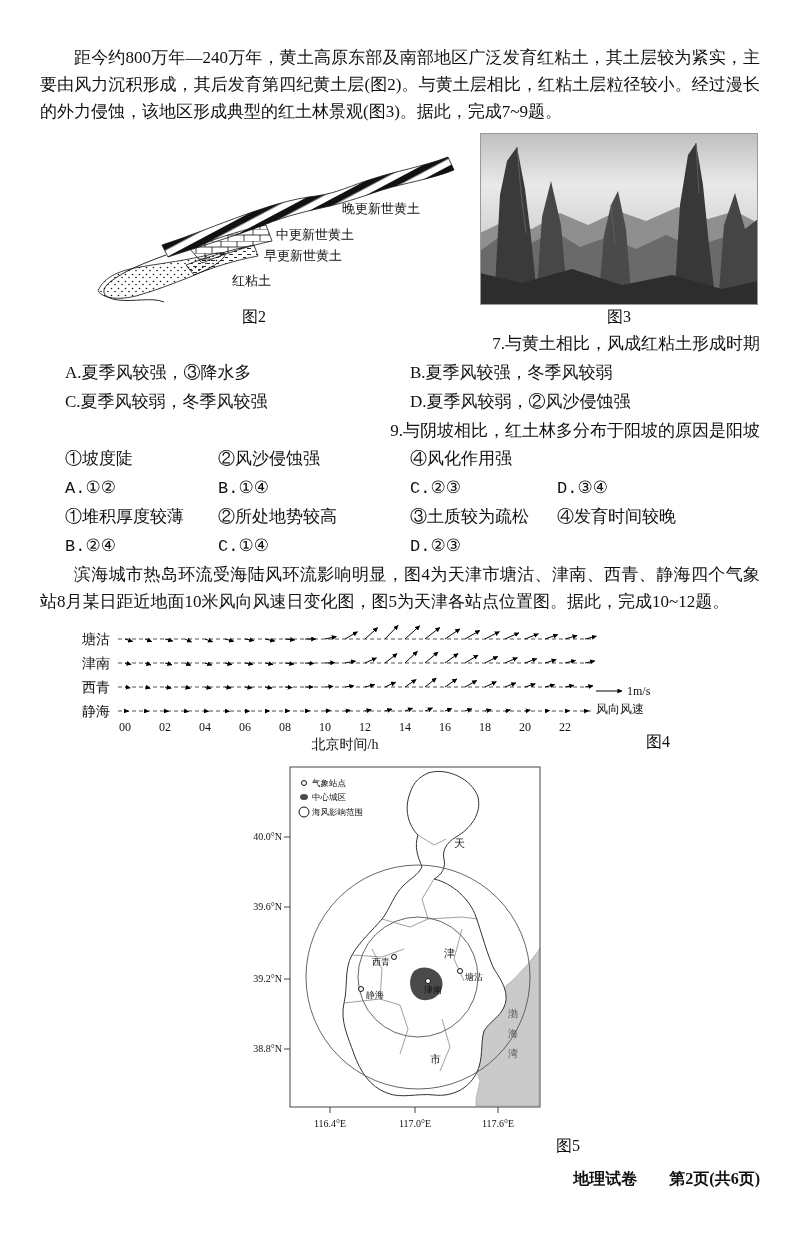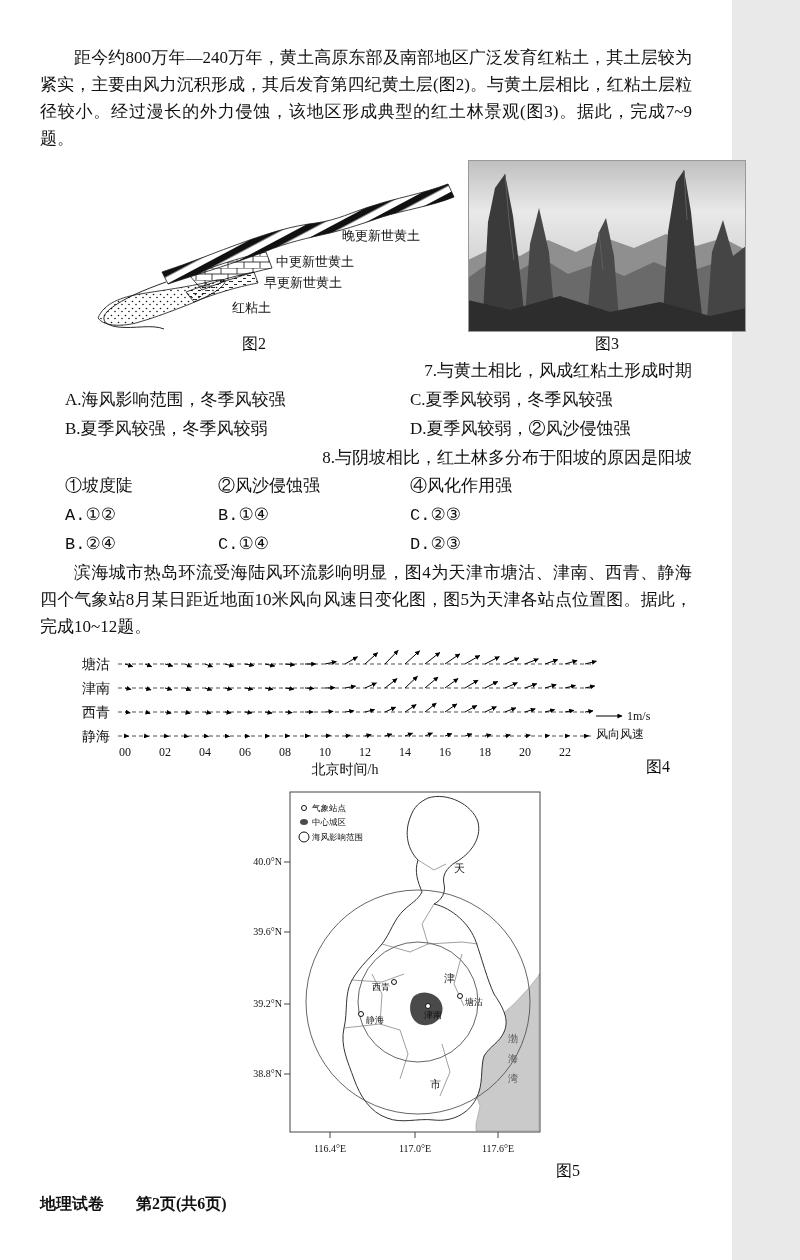--- a/index.html
+++ b/index.html
@@ -1,27 +1,27 @@
 <!DOCTYPE html>
 <html><head>
 <meta charset="utf-8">
 <style>
   html,body{margin:0;padding:0;background:#e9e9e9;}
   body{width:800px;height:1260px;overflow:hidden;font-family:"Liberation Serif","DejaVu Serif",serif;color:#111;}
-  .sheet{width:732px;height:1260px;background:#ffffff;box-sizing:border-box;padding:44px 40px 4px 40px;}
+  .sheet{width:800px;height:1260px;background:#ffffff;box-sizing:border-box;padding:44px 40px 4px 40px;}
   p.para{font-size:17px;line-height:27px;text-align:justify;margin:0;text-indent:2em;}
-  .figrow{display:flex;gap:0;margin-top:8px;}
+  .figrow{display:flex;gap:12px;margin-top:8px;}
   .figcol{display:flex;flex-direction:column;align-items:center;}
   .figcap{font-size:16px;text-align:left;height:24px;line-height:24px;}
   .q{font-size:17px;line-height:29px;margin:0;padding-left:20px;text-align:right;}
   .opts2{display:grid;grid-template-columns:345px 1fr;padding-left:25px;font-size:17px;line-height:29px;}
   .opts4{display:grid;grid-template-columns:153px 192px 147px 1fr;padding-left:25px;font-size:17px;line-height:29px;font-family:Liberation Mono, monospace;}
   .fig4wrap{margin-top:6px;}
   .fig5wrap{margin-left:192px;margin-top:2px;}
-  .footer{text-align:left;font-weight:bold;font-size:16px;margin-top:8px;}
+  .footer{text-align:right;font-weight:bold;font-size:16px;margin-top:8px;}
   svg text{font-family:"Liberation Serif","DejaVu Serif",serif;fill:#111;}
   .f2lab{font-size:13px;}
   .f4lab{font-size:14px;}
   .f4tick{font-size:12px;}
   .f4small{font-size:12px;}
   .f4xlab{font-size:14px;}
   .figcap-svg{font-size:16px;}
   .dashrow{stroke:#222;stroke-width:0.8;stroke-dasharray:4 3;}
   .wind{stroke:#000;stroke-width:1;}
   .m-lab{font-size:9px;}
@@ -98,38 +98,45 @@
         <path d="M0,172 L0,140 L42,150 L92,136 L142,152 L192,142 L242,156 L278,148 L278,172 Z" fill="#2d2d2d"></path>
         <path d="M37,14 L41,60 L46,100 M216,10 L219,60 M131,72 L135,110" stroke="#5e5e5e" stroke-width="1" fill="none"></path>
         <rect x="0.5" y="0.5" width="277" height="171" fill="none" stroke="#999"></rect>
       </svg>
       <div class="figcap">图3</div>
     </div>
   </div>
 
   <p class="q">7.与黄土相比，风成红粘土形成时期</p>
   <div class="opts2">
-    <span>A.海风影响范围，冬季风较强</span>
+    <span>A.夏季风较强，③降水多</span>
+    <span>B.夏季风较强，冬季风较弱</span>
     <span>C.夏季风较弱，冬季风较强</span>
-    <span>B.夏季风较强，冬季风较弱</span>
     <span>D.夏季风较弱，②风沙侵蚀强</span>
   </div>
 
-  <p class="q">8.与阴坡相比，红土林多分布于阳坡的原因是阳坡</p>
+  <p class="q">9.与阴坡相比，红土林多分布于阳坡的原因是阳坡</p>
   <div class="opts4">
     <span>①坡度陡</span>
     <span>②风沙侵蚀强</span>
     <span>④风化作用强</span>
   </div>
   <div class="opts4">
     <span>A.①②</span>
     <span>B.①④</span>
     <span>C.②③</span>
-  </div>
-
+    <span>D.③④</span>
+  </div>
+
+  <div class="opts4">
+    <span>①堆积厚度较薄</span>
+    <span>②所处地势较高</span>
+    <span>③土质较为疏松</span>
+    <span>④发育时间较晚</span>
+  </div>
   <div class="opts4">
     <span>B.②④</span>
     <span>C.①④</span>
     <span>D.②③</span>
   </div>
 
   <p class="para" style="margin-top:0;">滨海城市热岛环流受海陆风环流影响明显，图4为天津市塘沽、津南、西青、静海四个气象站8月某日距近地面10米风向风速日变化图，图5为天津各站点位置图。据此，完成10~12题。</p>
 
   <div class="fig4wrap">
     <svg id="fig4-svg" width="720" height="132" viewBox="0 0 720 132">

